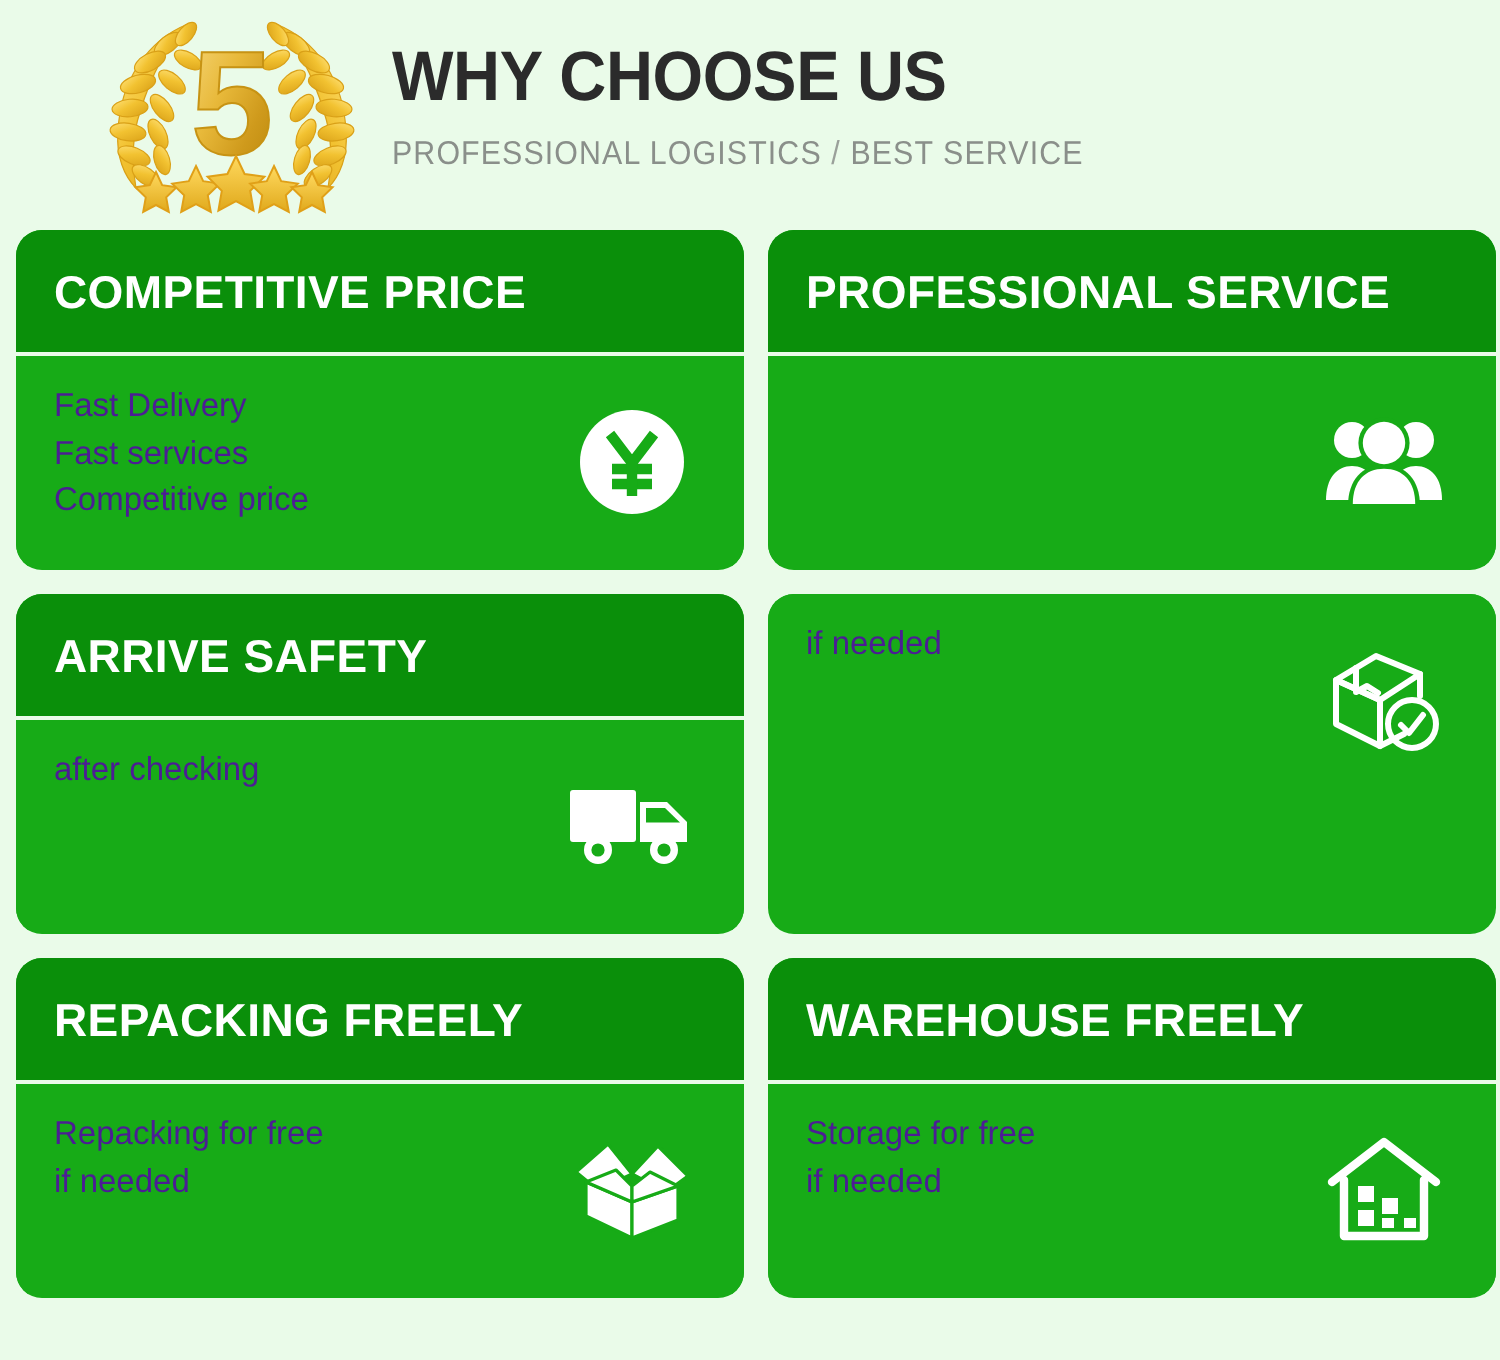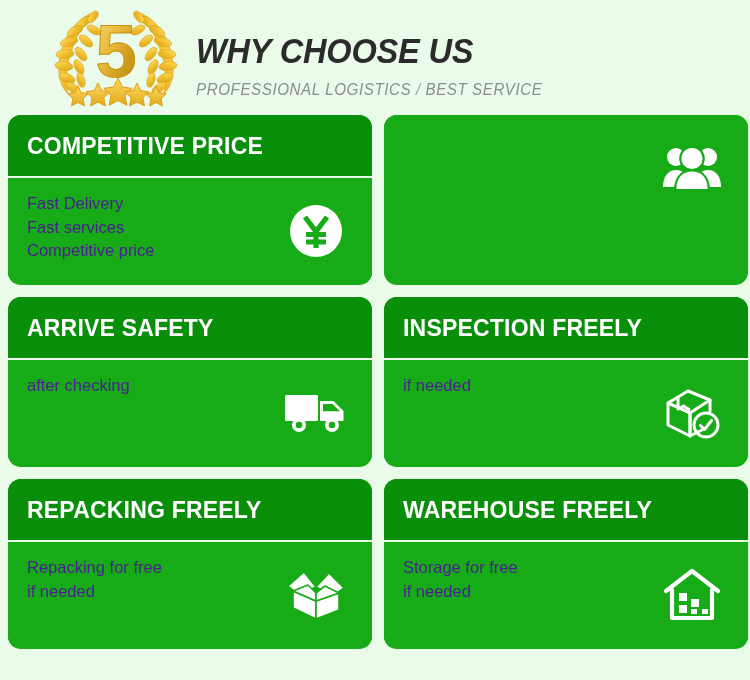--- a/index.html
+++ b/index.html
@@ -14,21 +14,21 @@
   
   .header {
     position: absolute; left: 0; top: 0; width: 750px; height: 112px;
   }
   .emblem {
     position: absolute; left: 36px; top: 4px; width: 160px; height: 104px;
   }
   .emblem svg { display: block; width: 160px; height: 104px; }
 
   .header-text {
-    position: absolute; left: 196px; top: 30px; width: 520px; font-style: italic;
+    position: absolute; left: 196px; top: 18px; width: 520px;
   }
   .title {
     font-size: 35px; font-weight: bold; color: #2b2b2b;
     letter-spacing: -0.2px; line-height: 42px;
     font-family: "Liberation Sans", sans-serif;
     transform: scaleX(0.93); transform-origin: left center;
   }
   .subtitle {
     margin-top: 7px; font-size: 16.5px; color: #8a8f8a;
     letter-spacing: 0.6px; line-height: 20px;
@@ -202,20 +202,23 @@
               <path d="M17 30.5 H37"></path>
               <path d="M17 38 H37"></path>
               <path d="M27 27 V44"></path>
             </g>
           </svg>
         </div>
       </div>
     </div>
 
     <div class="card">
+      <div class="card-head">
+        <div class="card-title">PROFESSIONAL SERVICE</div>
+      </div>
       <div class="card-body">
         <div class="card-icon">
           <svg width="62" height="50" viewBox="0 0 62 50" xmlns="http://www.w3.org/2000/svg">
             <g fill="#ffffff">
               <circle cx="15" cy="14" r="9"></circle>
               <path d="M2 44 C2 33 7.5 27 15 27 C22.5 27 28 33 28 44 Z"></path>
               <circle cx="47" cy="14" r="9"></circle>
               <path d="M34 44 C34 33 39.5 27 47 27 C54.5 27 60 33 60 44 Z"></path>
             </g>
             <g fill="#17ab17">
@@ -255,23 +258,20 @@
             <g fill="#17ab17">
               <circle cx="15" cy="34" r="3.3"></circle>
               <circle cx="48" cy="34" r="3.3"></circle>
             </g>
           </svg>
         </div>
       </div>
     </div>
 
     <div class="card">
-      <div class="card-head">
-        <div class="card-title">INSPECTION FREELY</div>
-      </div>
       <div class="card-body">
         <ul class="bullets">
           <li>if needed</li>
         </ul>
         <div class="card-icon">
           <svg width="60" height="56" viewBox="0 0 60 56" xmlns="http://www.w3.org/2000/svg">
             <g fill="none" stroke="#ffffff" stroke-width="3" stroke-linejoin="round" stroke-linecap="round">
               <path d="M6 18 L26 6 L48 15 L28 28 Z"></path>
               <path d="M6 18 L6 40 L28 51 L28 28 Z"></path>
               <path d="M48 15 L48 26"></path>

